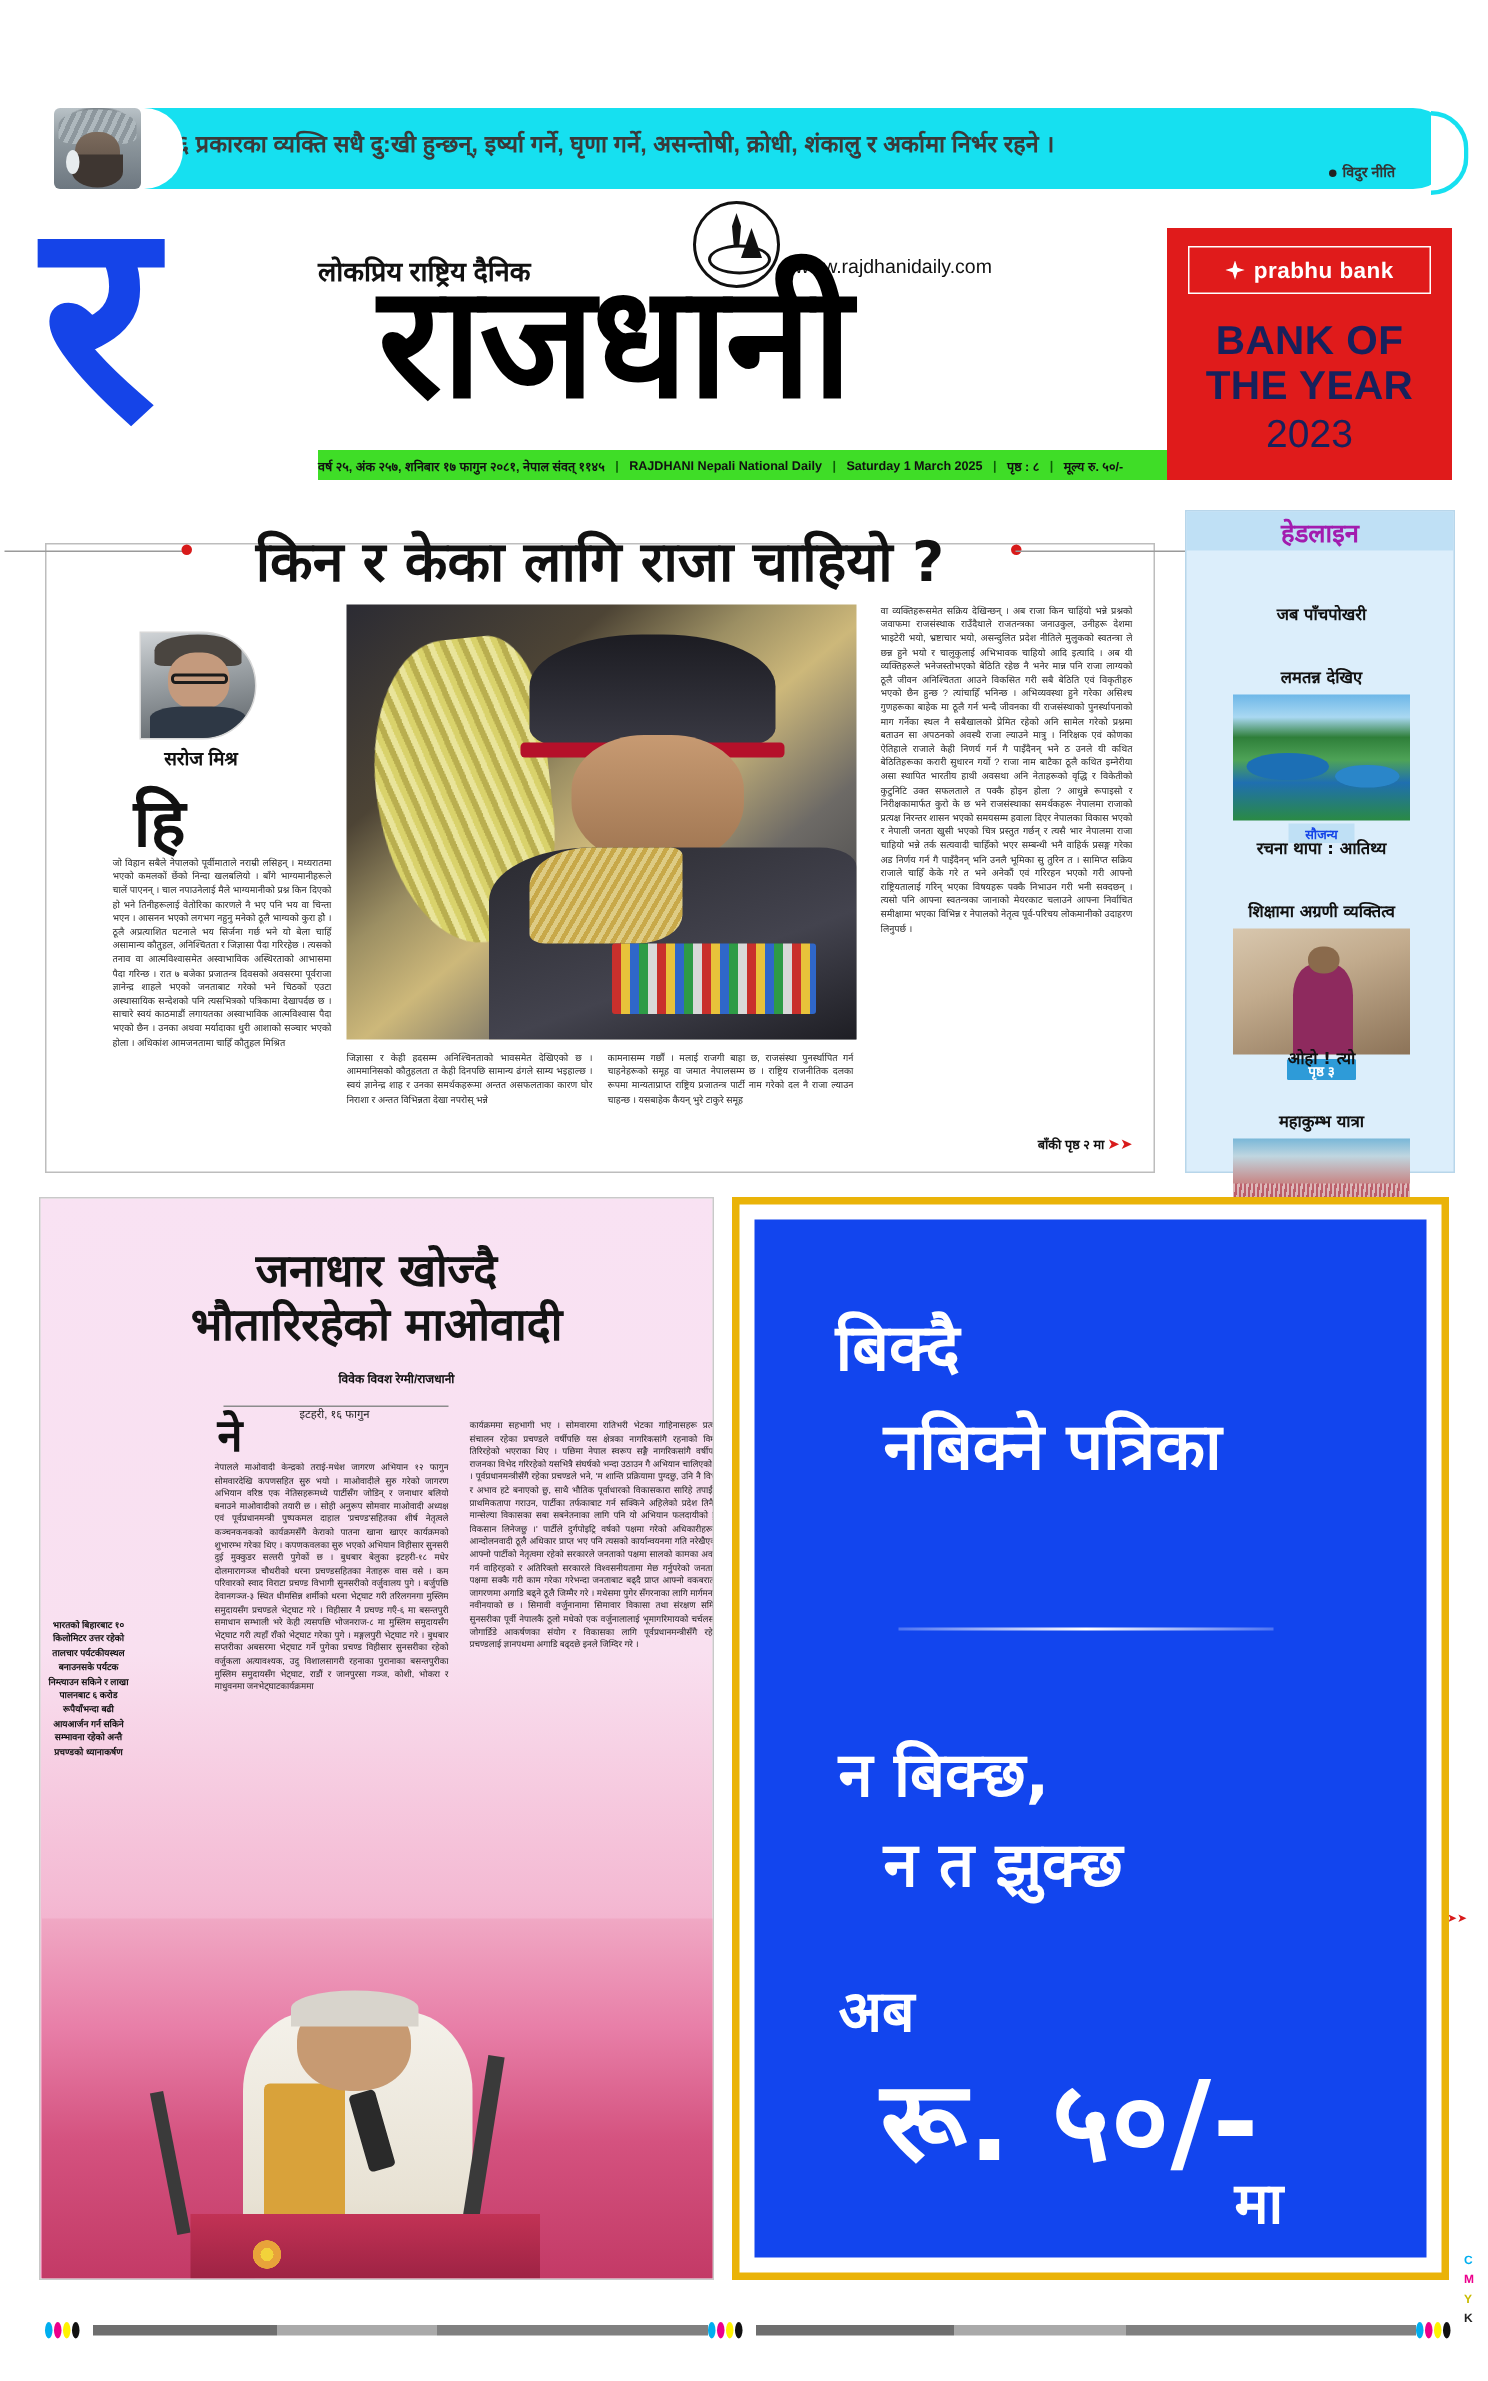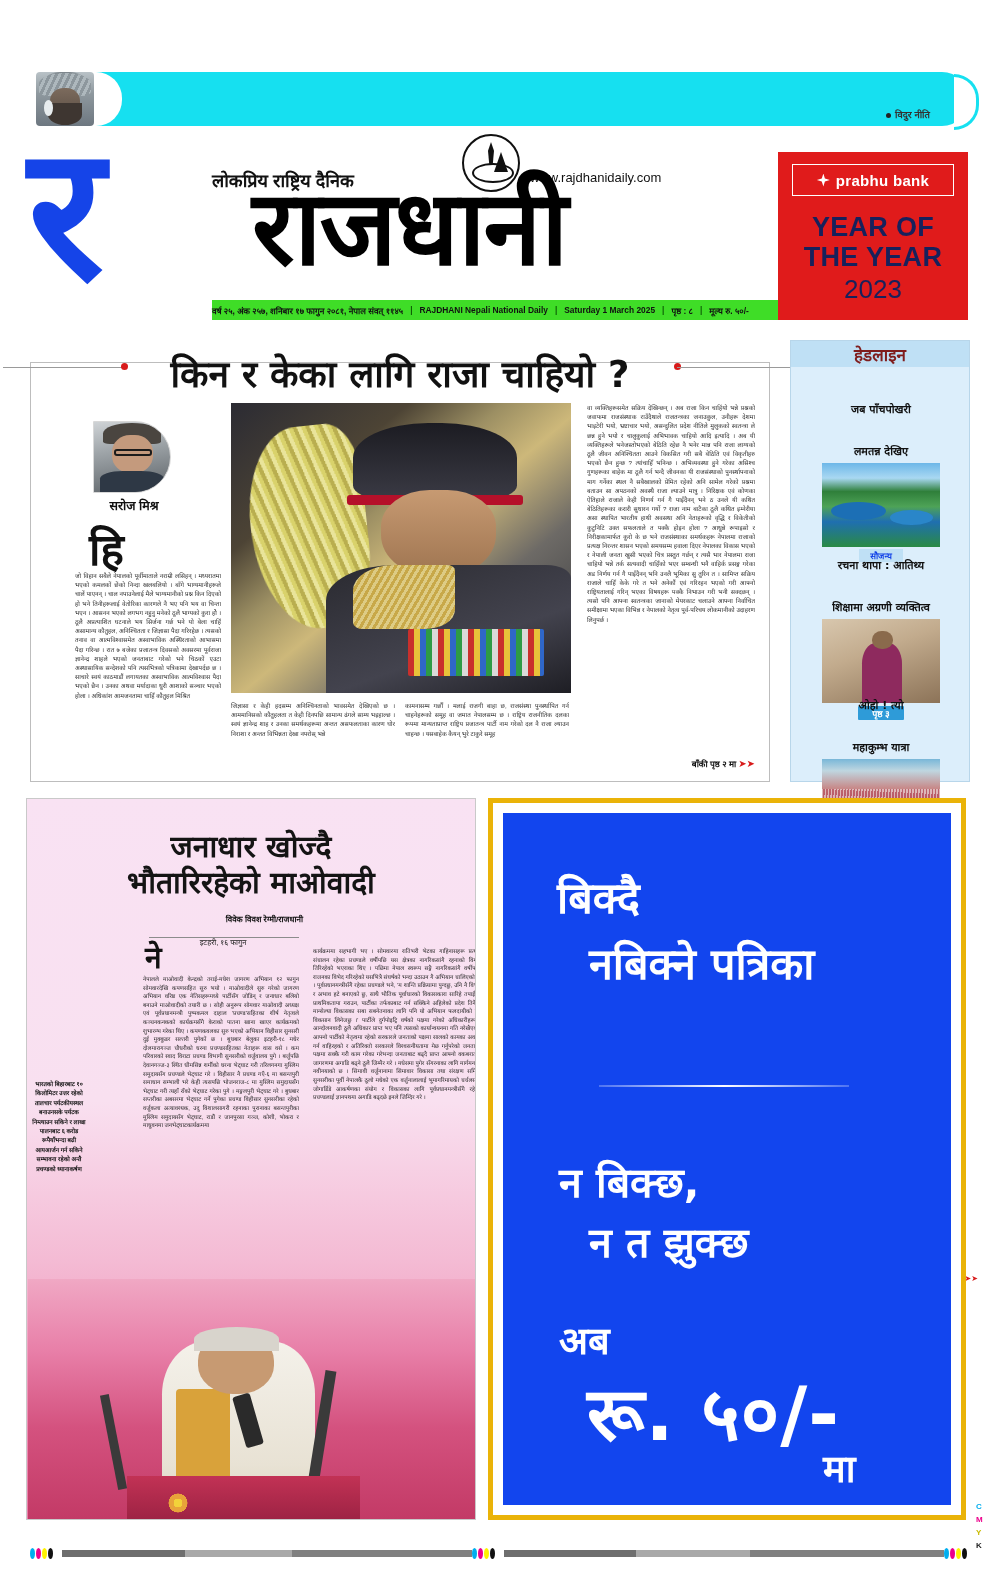--- a/index.html
+++ b/index.html
@@ -258,21 +258,21 @@
   
   .side-box{
     position:absolute; left:790px; top:340px; width:180px; height:442px;
     background:#DCEEFB; border:1px solid #b8d6ea;
   }
   .side-head{
     position:absolute; left:0; right:0; top:0; height:26px;
     background:#BFE0F5; display:flex; align-items:center; justify-content:center;
   }
   .side-head span{
-    font-size:17px; font-weight:700; color:#7f1d1d;
+    font-size:17px; font-weight:700; color:#a21caf;
     font-family:"DejaVu Sans",sans-serif;
   }
   .side-item{ position:absolute; left:8px; width:164px; }
   .side-title{
     text-align:center; font-size:11px; font-weight:700; color:#111; line-height:14px;
     font-family:"DejaVu Sans",sans-serif;
     margin-top:28px;
   }
   .side-img{ margin:4px auto 0; width:118px; height:84px; position:relative; overflow:hidden; }
   .img-pokhari{
@@ -453,20 +453,21 @@
 
   <div class="quote-banner">
     <div class="quote-bg"></div>
     <div class="quote-curve"></div>
     <div class="vidur-portrait">
       <div class="turban"></div>
         <div class="face"></div>
       <div class="beard"></div>
         <div class="earring"></div>
     </div>
+    <div class="quote-text">६ प्रकारका व्यक्ति सधै दु:खी हुन्छन्, इर्ष्या गर्ने, घृणा गर्ने, असन्तोषी, क्रोधी, शंकालु र अर्कामा निर्भर रहने ।</div>
     <div class="quote-author">
       <span class="dot"></span><span>विदुर नीति</span>
     </div>
   </div>
 
   <div class="masthead">
     <div class="logo-ra">र</div>
     <div class="m-tagline">लोकप्रिय राष्ट्रिय दैनिक</div>
     <div class="m-emblem">
         <div class="tree"></div>
@@ -484,21 +485,21 @@
       <span class="sep">|</span>
       <span>मूल्य रु. ५०/-</span>
     </div>
   </div>
 
   <div class="bank-ad">
     <div class="bank-logobox">
       <span class="bank-diamond"></span>
       <span class="bank-logotext">prabhu bank</span>
     </div>
-    <div class="bank-l1">YEAR OF</div>
+    <div class="bank-l1">BANK OF</div>
     <div class="bank-l2">THE YEAR</div>
     <div class="bank-year">2023</div>
   </div>
 
   <div class="lead-box">
     <div class="lead-headline">
       <span class="hl-rule left"></span>
       <span class="hl-dot left"></span>
       <span>किन र केका लागि राजा चाहियो ?</span>
       <span class="hl-dot right"></span>

